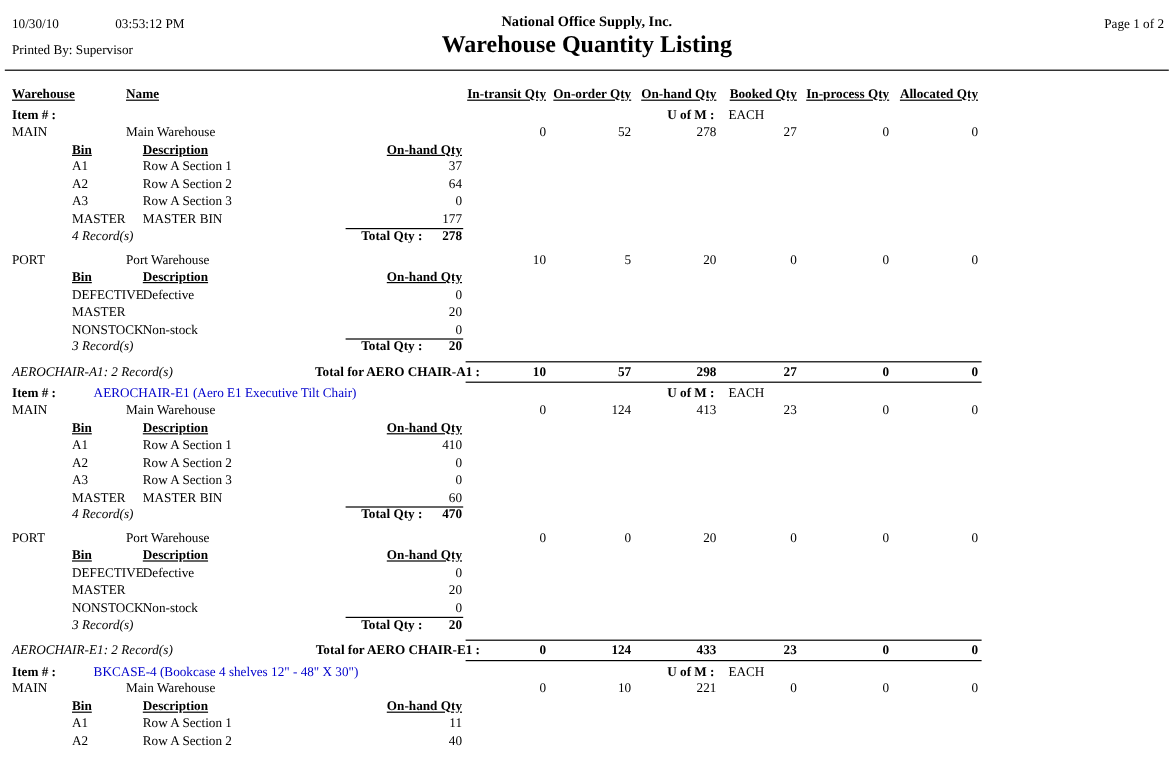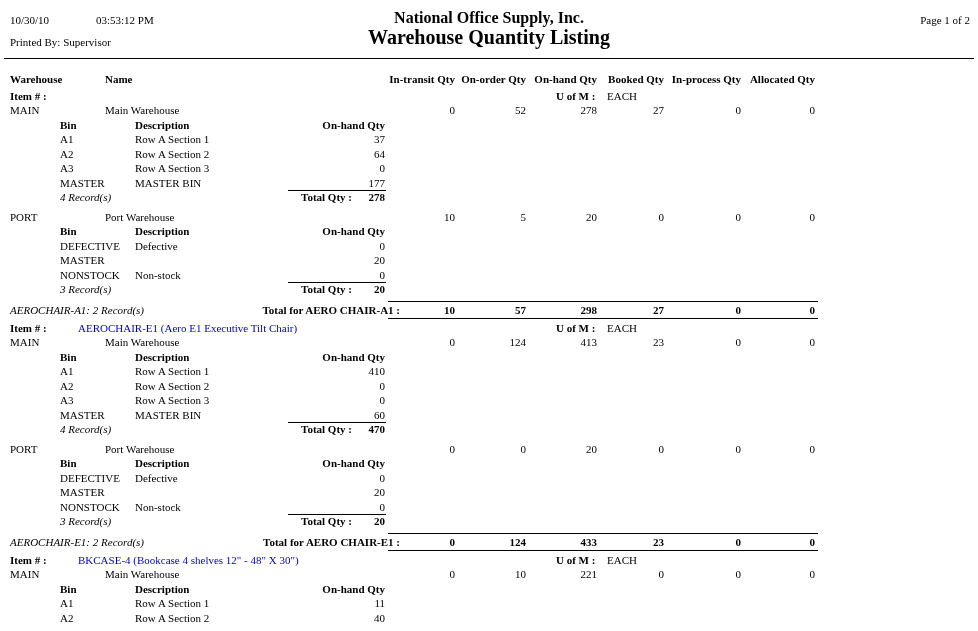--- a/index.html
+++ b/index.html
@@ -2,27 +2,27 @@
 <html><head>
 <meta charset="utf-8">
 <style>
   html,body{margin:0;padding:0;background:#ffffff;}
   body{width:978px;height:631px;overflow:hidden;
        font-family:"Liberation Serif","DejaVu Serif",serif;color:#000;}
   .page{position:relative;width:978px;height:511px;background:#fff;}
   .abs{position:absolute;top:1px;white-space:nowrap;font-size:11px;line-height:12px;}
   .b{font-weight:bold;}
   .i{font-style:italic;}
-  .u{}
+  .u{text-decoration:underline;}
   .link{color:#0000cc;}
   
   .hdr{position:absolute;left:0;top:0;right:0;height:62px;}
   .h-date{left:10px;top:14px;}
   .h-time{left:84px;top:14px;padding-left:12px;}
-  .h-company{left:0;right:0;top:12px;text-align:center;font-weight:bold;font-size:16px;}
+  .h-company{left:0;right:0;top:12px;text-align:center;font-weight:bold;font-size:12px;}
   .h-page{right:8px;top:14px;}
   .h-printedby{left:10px;top:36px;}
   .h-title{left:0;right:0;top:31px;text-align:center;font-weight:bold;font-size:20px;}
   .h-rule{position:absolute;left:4px;right:4px;top:58px;border-top:1px solid #000;}
   
   .report-body{position:absolute;left:0;top:72px;right:0;}
   .row{position:relative;height:14.5px;}
   .item-row{margin-top:2px;}
   .gap-top{margin-top:5px;padding-left:20px;}
   
@@ -34,21 +34,21 @@
   .q6{right:163px;}
   
   .x-wh{left:10px;}
   .x-name{left:105px;}
   .x-item{left:10px;}
   .x-code{left:78px;}
   .x-uofmlab{left:556px;}
   .x-uofm{left:607px;}
   
   .x-bin{left:60px;}
-  .x-desc{left:135px;}
+  .x-desc{left:119px;}
   .x-binqty{right:593px;}
   .x-totlab{right:626px;}
   .overline{position:absolute;left:288px;width:98px;top:0;border-top:1px solid #000;}
   
   .sum-row{height:18px;margin:4px 0 2px 0;}
   .sum-row .abs{top:3px;}
   .x-sumlab{right:578px;}
   .sum-rule{position:absolute;left:388px;width:430px;top:0;height:16px;
             border-top:1px solid #000;border-bottom:1px solid #000;}
 </style>

